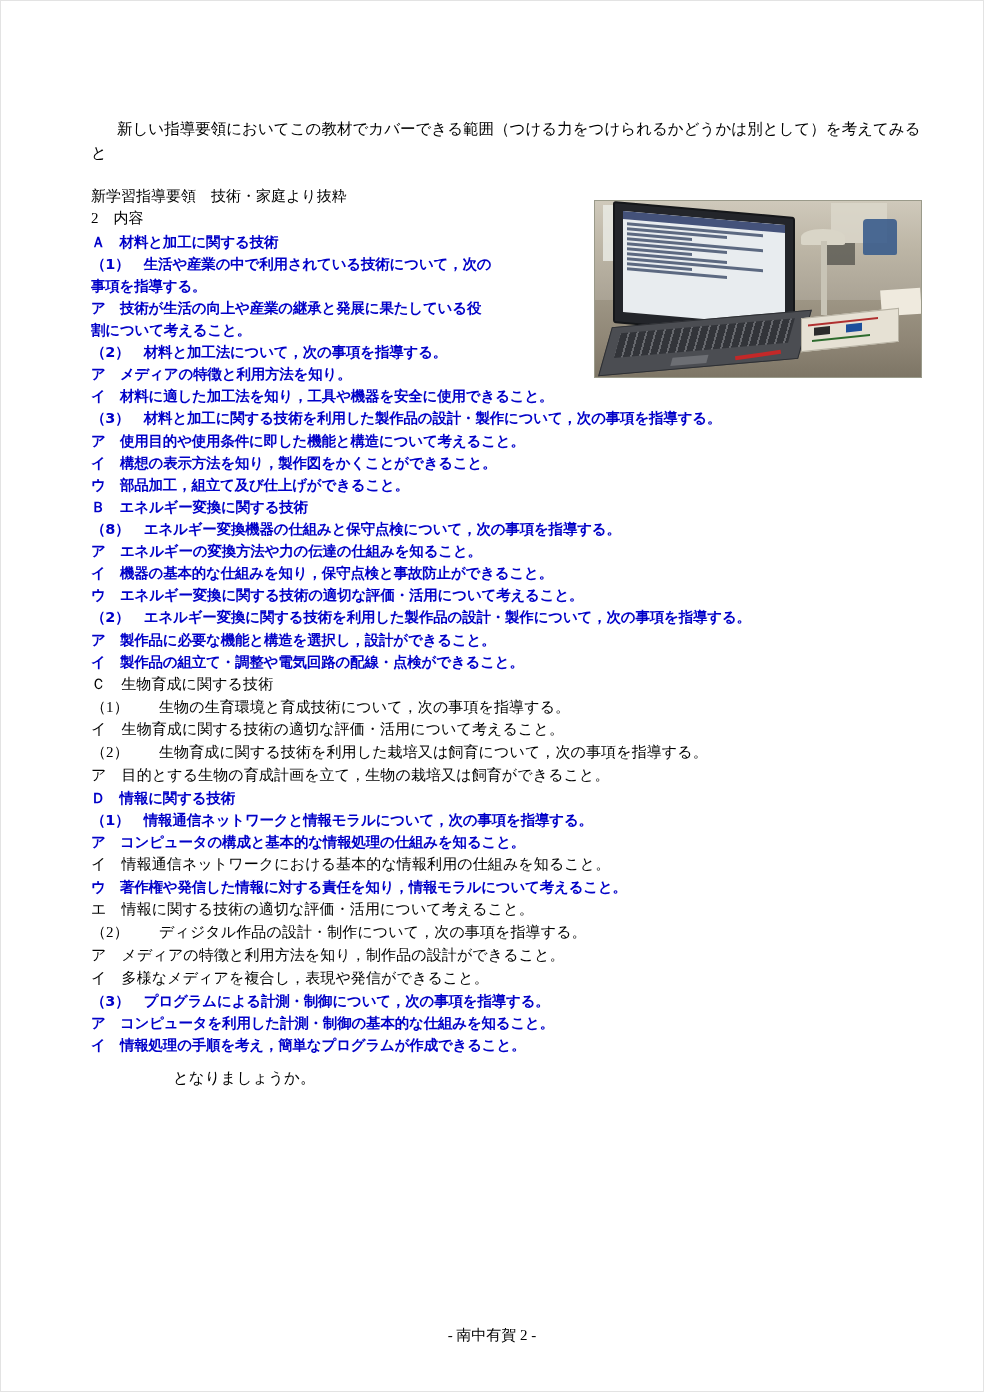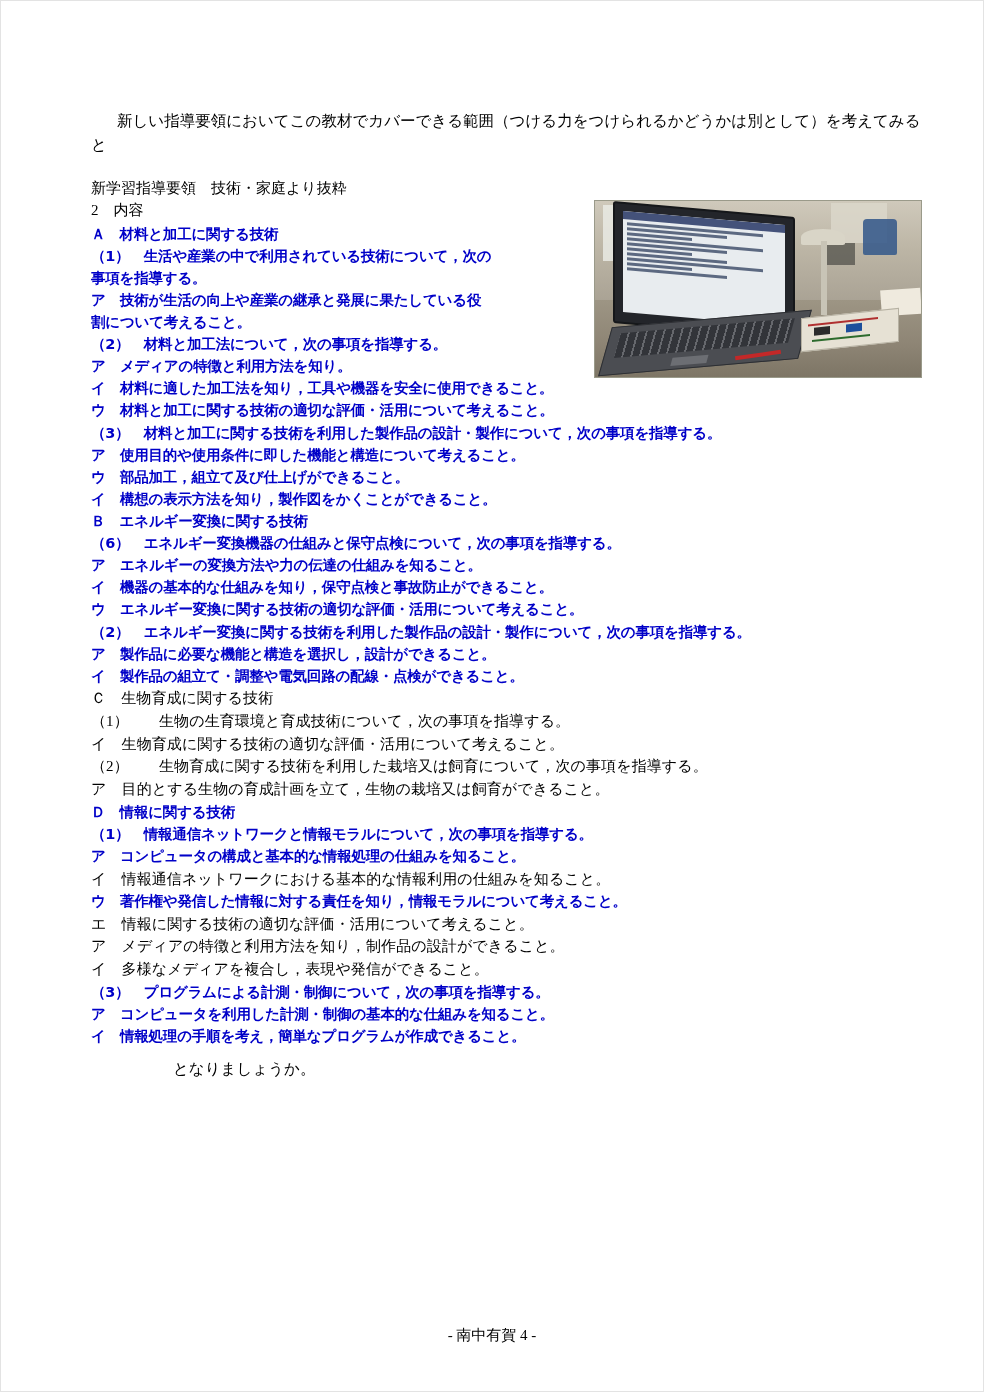--- a/index.html
+++ b/index.html
@@ -16,21 +16,21 @@
     height: 1392px;
     margin: 0 auto;
     background: #ffffff;
     border: 1px solid #e3e3e3;
     box-sizing: border-box;
     overflow: hidden;
   }
   .content {
     position: absolute;
     left: 90px;
-    top: 92px;
+    top: 100px;
     width: 830px;
   }
   .intro {
     font-size: 15.5px;
     line-height: 1.55;
     color: #000000;
     margin-bottom: 20px;
   }
   .intro .indent {
     display: inline-block;
@@ -276,48 +276,48 @@
 
     <div class="list" id="line-list">
         <div class="line bold">Ａ　材料と加工に関する技術</div>
         <div class="line bold">（1）　生活や産業の中で利用されている技術について，次の</div>
         <div class="line bold">事項を指導する。</div>
         <div class="line bold">ア　技術が生活の向上や産業の継承と発展に果たしている役</div>
         <div class="line bold">割について考えること。</div>
         <div class="line bold">（2）　材料と加工法について，次の事項を指導する。</div>
         <div class="line bold">ア　メディアの特徴と利用方法を知り。</div>
         <div class="line bold">イ　材料に適した加工法を知り，工具や機器を安全に使用できること。</div>
-        <div class="line bold">ウ　材料と加工に関する技術の適切な評価・活用について考えること。</div>
         <div class="line bold">（3）　材料と加工に関する技術を利用した製作品の設計・製作について，次の事項を指導する。</div>
         <div class="line bold">ア　使用目的や使用条件に即した機能と構造について考えること。</div>
+        <div class="line bold">イ　構想の表示方法を知り，製作図をかくことができること。</div>
         <div class="line bold">ウ　部品加工，組立て及び仕上げができること。</div>
-        <div class="line bold">イ　構想の表示方法を知り，製作図をかくことができること。</div>
         <div class="line bold">Ｂ　エネルギー変換に関する技術</div>
-        <div class="line bold">（6）　エネルギー変換機器の仕組みと保守点検について，次の事項を指導する。</div>
+        <div class="line bold">（8）　エネルギー変換機器の仕組みと保守点検について，次の事項を指導する。</div>
         <div class="line bold">ア　エネルギーの変換方法や力の伝達の仕組みを知ること。</div>
         <div class="line bold">イ　機器の基本的な仕組みを知り，保守点検と事故防止ができること。</div>
         <div class="line bold">ウ　エネルギー変換に関する技術の適切な評価・活用について考えること。</div>
         <div class="line bold">（2）　エネルギー変換に関する技術を利用した製作品の設計・製作について，次の事項を指導する。</div>
         <div class="line bold">ア　製作品に必要な機能と構造を選択し，設計ができること。</div>
         <div class="line bold">イ　製作品の組立て・調整や電気回路の配線・点検ができること。</div>
         <div class="line">Ｃ　生物育成に関する技術</div>
         <div class="line">（1）　　生物の生育環境と育成技術について，次の事項を指導する。</div>
         <div class="line">イ　生物育成に関する技術の適切な評価・活用について考えること。</div>
         <div class="line">（2）　　生物育成に関する技術を利用した栽培又は飼育について，次の事項を指導する。</div>
         <div class="line">ア　目的とする生物の育成計画を立て，生物の栽培又は飼育ができること。</div>
         <div class="line bold">Ｄ　情報に関する技術</div>
         <div class="line bold">（1）　情報通信ネットワークと情報モラルについて，次の事項を指導する。</div>
         <div class="line bold">ア　コンピュータの構成と基本的な情報処理の仕組みを知ること。</div>
         <div class="line">イ　情報通信ネットワークにおける基本的な情報利用の仕組みを知ること。</div>
         <div class="line bold">ウ　著作権や発信した情報に対する責任を知り，情報モラルについて考えること。</div>
         <div class="line">エ　情報に関する技術の適切な評価・活用について考えること。</div>
+        <div class="line">（2）　　ディジタル作品の設計・制作について，次の事項を指導する。</div>
         <div class="line">ア　メディアの特徴と利用方法を知り，制作品の設計ができること。</div>
         <div class="line">イ　多様なメディアを複合し，表現や発信ができること。</div>
         <div class="line bold">（3）　プログラムによる計測・制御について，次の事項を指導する。</div>
         <div class="line bold">ア　コンピュータを利用した計測・制御の基本的な仕組みを知ること。</div>
         <div class="line bold">イ　情報処理の手順を考え，簡単なプログラムが作成できること。</div>
       </div>
 
     <div class="closing">となりましょうか。</div>
   </div>
 
-  <div class="footer">- 南中有賀 4 -</div>
+  <div class="footer">- 南中有賀 2 -</div>
 </div>
 
 </body></html>

